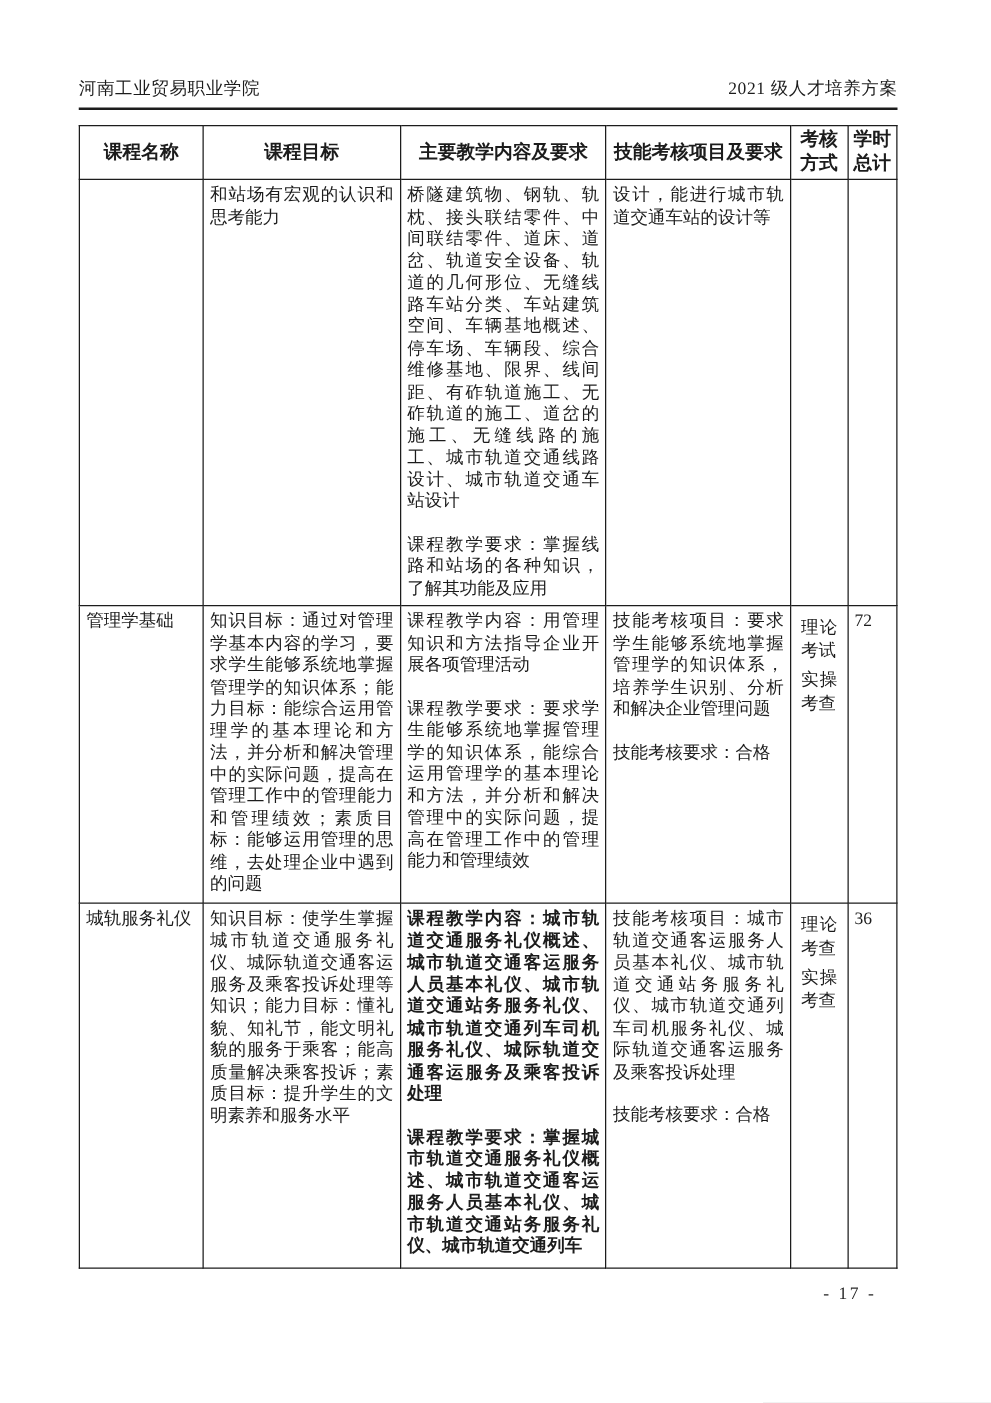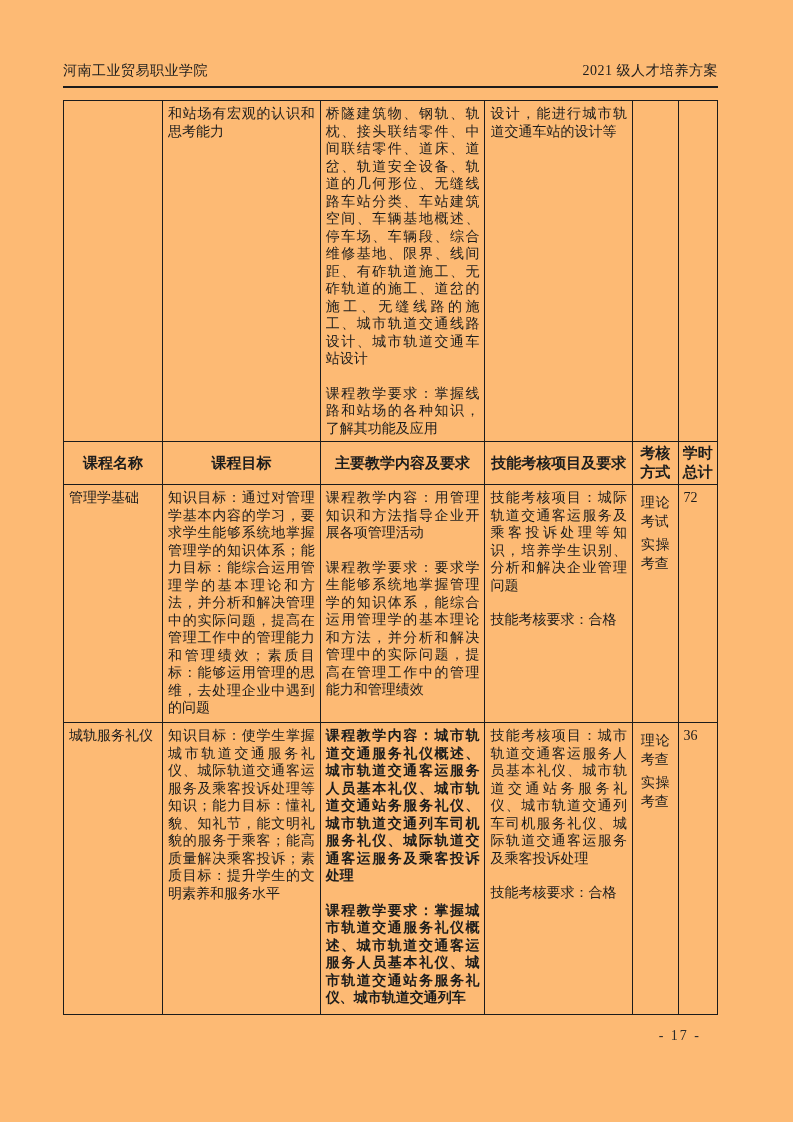--- a/index.html
+++ b/index.html
@@ -1,20 +1,20 @@
 <!DOCTYPE html>
 <html><head>
 <meta charset="utf-8">
 <style>
   html,body { margin:0; padding:0; background:#e8e8e8; }
   .page {
     position: relative;
     width: 793px; height: 1122px;
     margin: 0 auto;
-    background: #fdba74;
+    background: #ffffff;
     font-family: "Liberation Serif", "DejaVu Serif", serif;
     color: #1c1c1c;
     overflow: hidden;
   }
   
   .page-header {
     position: absolute;
     left: 63px; width: 655px; top: 62px;
     display: flex; justify-content: space-between; align-items: flex-end;
     font-size: 14px; letter-spacing: 0.5px;
@@ -83,56 +83,56 @@
   <table class="course-table">
     <colgroup>
       <col class="c-name">
         <col class="c-obj">
         <col class="c-teach">
       <col class="c-assess">
         <col class="c-method">
         <col class="c-hours">
     </colgroup>
     <tbody>
-        <tr style="height:340px;">
+        <tr style="height:40px;">
+      <th>课程名称</th>
+      <th>课程目标</th>
+      <th>主要教学内容及要求</th>
+      <th>技能考核项目及要求</th>
+      <th>考核方式</th>
+      <th>学时总计</th>
+    </tr>
+
+    <tr style="height:340px;">
       <td></td>
       <td>
         <div class="para">和站场有宏观的认识和思考能力</div>
       </td>
       <td>
         <div class="para">桥隧建筑物、钢轨、轨枕、接头联结零件、中间联结零件、道床、道岔、轨道安全设备、轨道的几何形位、无缝线路车站分类、车站建筑空间、车辆基地概述、停车场、车辆段、综合维修基地、限界、线间距、有砟轨道施工、无砟轨道的施工、道岔的施工、无缝线路的施工、城市轨道交通线路设计、城市轨道交通车站设计</div>
         <div class="para">课程教学要求：掌握线路和站场的各种知识，了解其功能及应用</div>
       </td>
       <td>
         <div class="para">设计，能进行城市轨道交通车站的设计等</div>
       </td>
       <td class="method-cell"></td>
       <td class="hours-cell"></td>
     </tr>
 
-    <tr style="height:40px;">
-      <th>课程名称</th>
-      <th>课程目标</th>
-      <th>主要教学内容及要求</th>
-      <th>技能考核项目及要求</th>
-      <th>考核方式</th>
-      <th>学时总计</th>
-    </tr>
-
     <tr style="height:238px;">
       <td class="va-mid center">管理学基础</td>
       <td>
         <div class="para">知识目标：通过对管理学基本内容的学习，要求学生能够系统地掌握管理学的知识体系；能力目标：能综合运用管理学的基本理论和方法，并分析和解决管理中的实际问题，提高在管理工作中的管理能力和管理绩效；素质目标：能够运用管理的思维，去处理企业中遇到的问题</div>
       </td>
       <td>
         <div class="para">课程教学内容：用管理知识和方法指导企业开展各项管理活动</div>
         <div class="para">课程教学要求：要求学生能够系统地掌握管理学的知识体系，能综合运用管理学的基本理论和方法，并分析和解决管理中的实际问题，提高在管理工作中的管理能力和管理绩效</div>
       </td>
       <td class="va-mid">
-        <div class="para">技能考核项目：城际轨道交通客运服务及乘客投诉处理等知识，培养学生识别、分析和解决企业管理问题</div>
+        <div class="para">技能考核项目：要求学生能够系统地掌握管理学的知识体系，培养学生识别、分析和解决企业管理问题</div>
         <div class="para">技能考核要求：合格</div>
       </td>
       <td class="method-cell">
         <div class="method-item">理论考试</div>
         <div class="method-item">实操考查</div>
       </td>
       <td class="hours-cell">72</td>
     </tr>
 
     <tr style="height:292px;">

